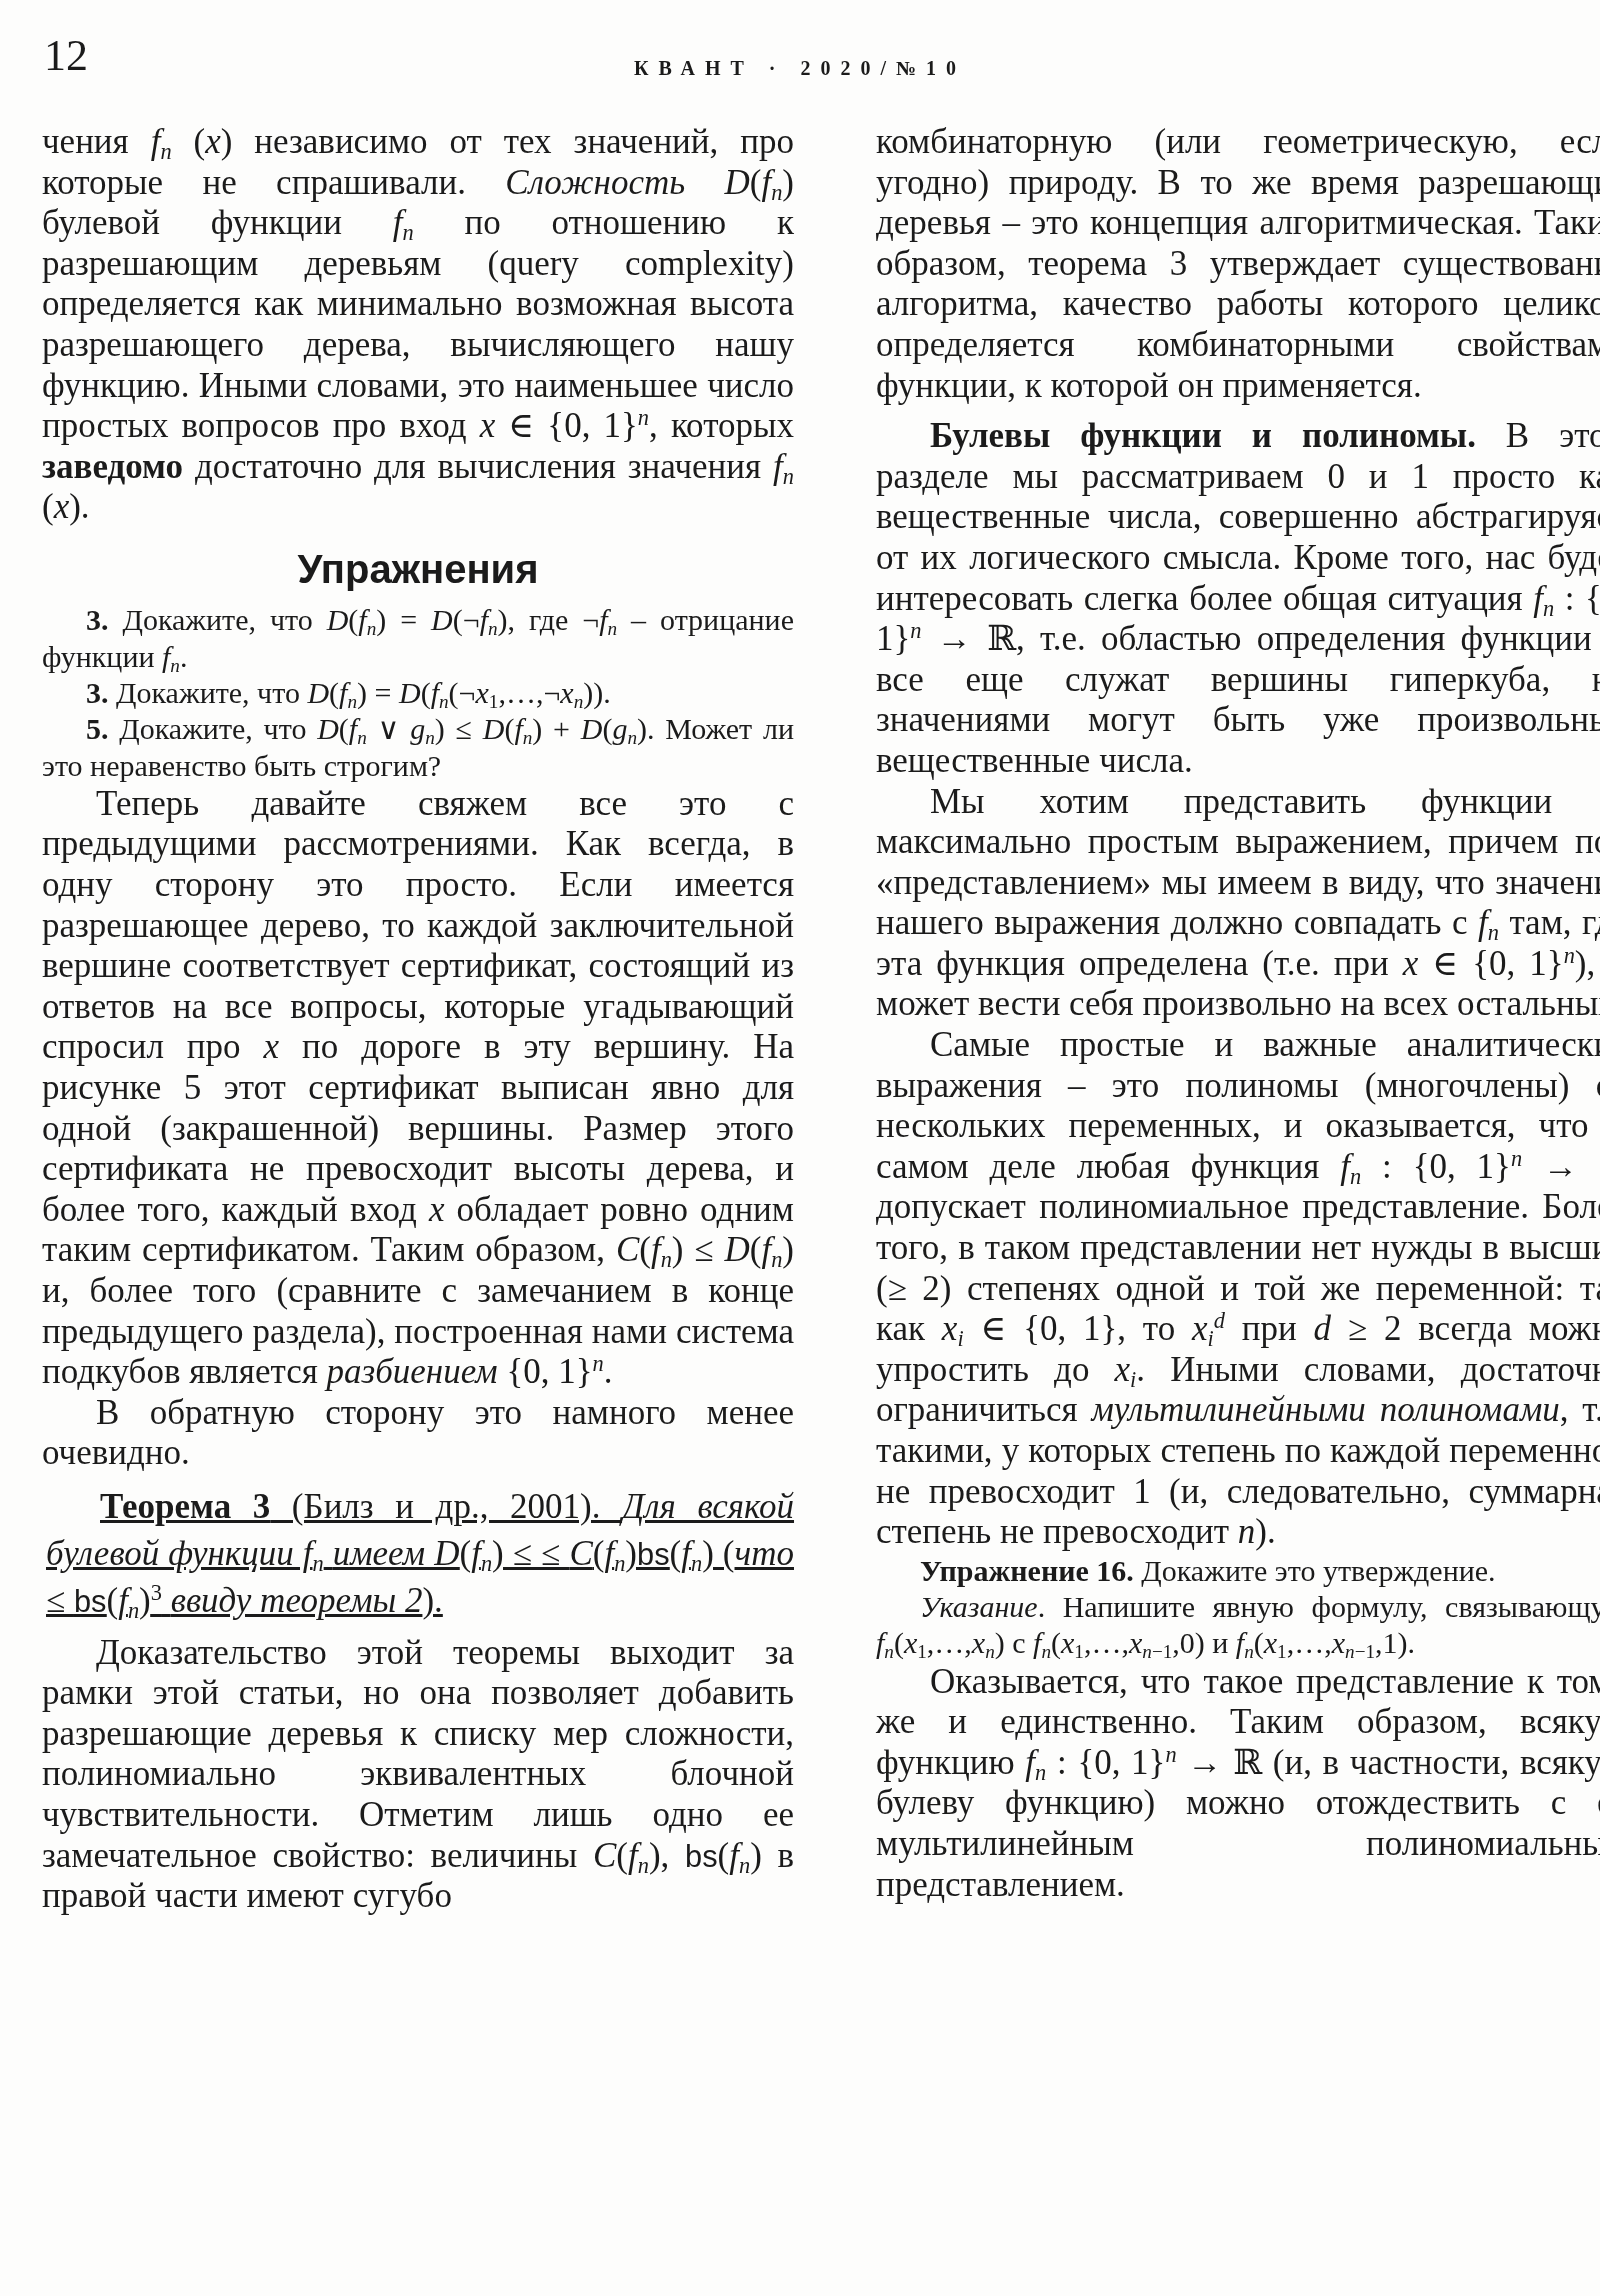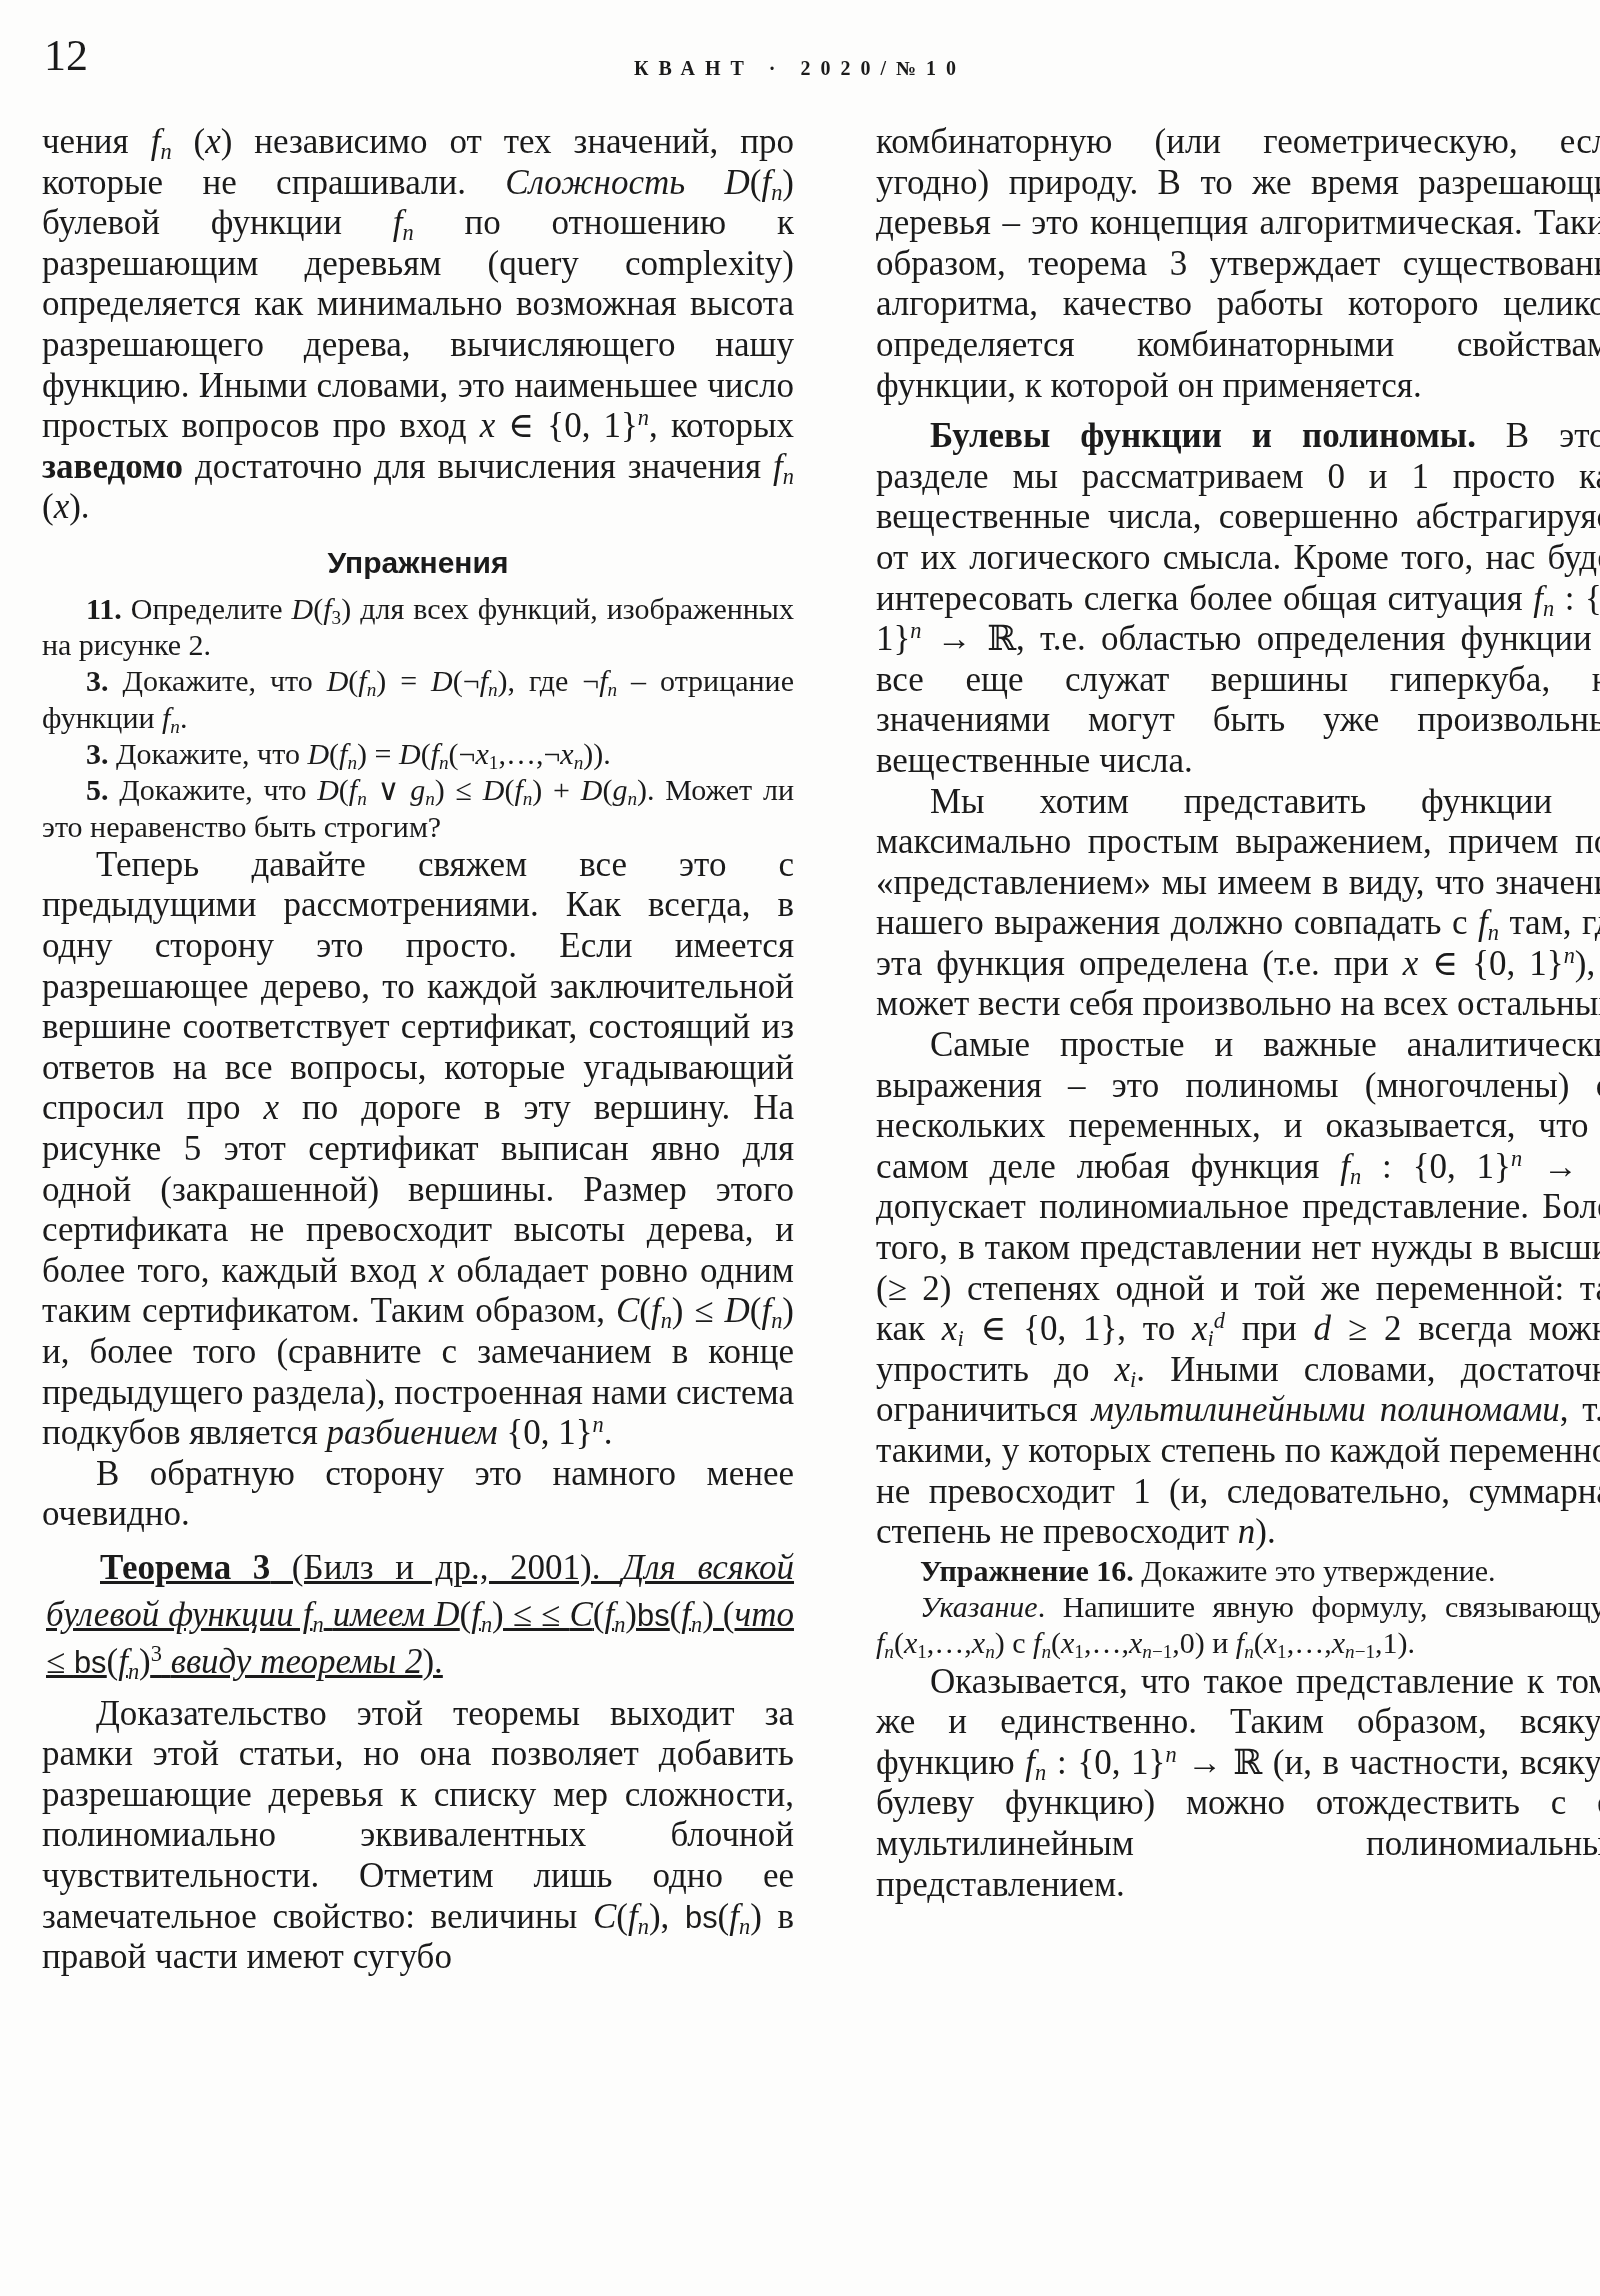--- a/index.html
+++ b/index.html
@@ -39,21 +39,21 @@
   }
   .col-left  { left: 42px; }
   .col-right { left: 876px; }
   .col p { margin: 0; text-indent: 54px; }
   .col p.noindent { text-indent: 0; }
   .col p.center-heading {
     text-indent: 0;
     text-align: center;
     font-family: "Liberation Sans", "DejaVu Sans", sans-serif;
     font-weight: bold;
-    font-size: 30px;
+    font-size: 40px;
     margin: 18px 0 10px 0;
   }
   .col p.small {
     font-size: 30px;
     line-height: 1.21;
     text-indent: 44px;
   }
   .col p.theorem {
     margin: 10px 0 8px 4px;
     line-height: 1.34;
@@ -72,21 +72,20 @@
 </head>
 <body>
 
 <div class="page">
   <div class="page-number">12</div>
   <div class="journal-header">КВАНТ · 2020/№10</div>
 
   <div class="col col-left">
       <p class="noindent">чения <i>f</i><sub><i>n</i></sub> (<i>x</i>) независимо от тех значений, про которые не спрашивали. <i>Сложность</i> <i>D</i>(<i>f</i><sub><i>n</i></sub>) булевой функции <i>f</i><sub><i>n</i></sub> по отношению к разрешающим деревьям (query complexity) определяется как минимально возможная высота разрешающего дерева, вычисляющего нашу функцию. Иными словами, это наименьшее число простых вопросов про вход <i>x</i> ∈ {0, 1}<sup><i>n</i></sup>, которых <b>заведомо</b> достаточно для вычисления значения <i>f</i><sub><i>n</i></sub> (<i>x</i>).</p>
       <p class="center-heading">Упражнения</p>
-      <p class="small"><b>11.</b> Определите <i>D</i>(<i>f</i><sub>3</sub>) для всех функций, изображенных на рисунке 2.</p>
       <p class="small"><b>3.</b> Докажите, что <i>D</i>(<i>f</i><sub><i>n</i></sub>) = <i>D</i>(¬<i>f</i><sub><i>n</i></sub>), где ¬<i>f</i><sub><i>n</i></sub> – отрицание функции <i>f</i><sub><i>n</i></sub>.</p>
       <p class="small"><b>3.</b> Докажите, что <i>D</i>(<i>f</i><sub><i>n</i></sub>) = <i>D</i>(<i>f</i><sub><i>n</i></sub>(¬<i>x</i><sub>1</sub>,…,¬<i>x</i><sub><i>n</i></sub>)).</p>
       <p class="small"><b>5.</b> Докажите, что <i>D</i>(<i>f</i><sub><i>n</i></sub> ∨ <i>g</i><sub><i>n</i></sub>) ≤ <i>D</i>(<i>f</i><sub><i>n</i></sub>) + <i>D</i>(<i>g</i><sub><i>n</i></sub>). Может ли это неравенство быть строгим?</p>
       <p>Теперь давайте свяжем все это с предыдущими рассмотрениями. Как всегда, в одну сторону это просто. Если имеется разрешающее дерево, то каждой заключительной вершине соответствует сертификат, состоящий из ответов на все вопросы, которые угадывающий спросил про <i>x</i> по дороге в эту вершину. На рисунке 5 этот сертификат выписан явно для одной (закрашенной) вершины. Размер этого сертификата не превосходит высоты дерева, и более того, каждый вход <i>x</i> обладает ровно одним таким сертификатом. Таким образом, <i>C</i>(<i>f</i><sub><i>n</i></sub>) ≤ <i>D</i>(<i>f</i><sub><i>n</i></sub>) и, более того (сравните с замечанием в конце предыдущего раздела), построенная нами система подкубов является <i>разбиением</i> {0, 1}<sup><i>n</i></sup>.</p>
       <p>В обратную сторону это намного менее очевидно.</p>
       <p class="theorem"><b>Теорема 3</b> (Билз и др., 2001). <i>Для всякой булевой функции f</i><sub><i>n</i></sub> <i>имеем D</i>(<i>f</i><sub><i>n</i></sub>) ≤ ≤ <i>C</i>(<i>f</i><sub><i>n</i></sub>)<span class="bs">bs</span>(<i>f</i><sub><i>n</i></sub>) (<i>что</i> ≤ <span class="bs">bs</span>(<i>f</i><sub><i>n</i></sub>)<sup>3</sup> <i>ввиду теоремы 2</i>).</p>
       <p>Доказательство этой теоремы выходит за рамки этой статьи, но она позволяет добавить разрешающие деревья к списку мер сложности, полиномиально эквивалентных блочной чувствительности. Отметим лишь одно ее замечательное свойство: величины <i>C</i>(<i>f</i><sub><i>n</i></sub>), <span class="bs">bs</span>(<i>f</i><sub><i>n</i></sub>) в правой части имеют сугубо</p>
     </div>
 
   <div class="col col-right">

